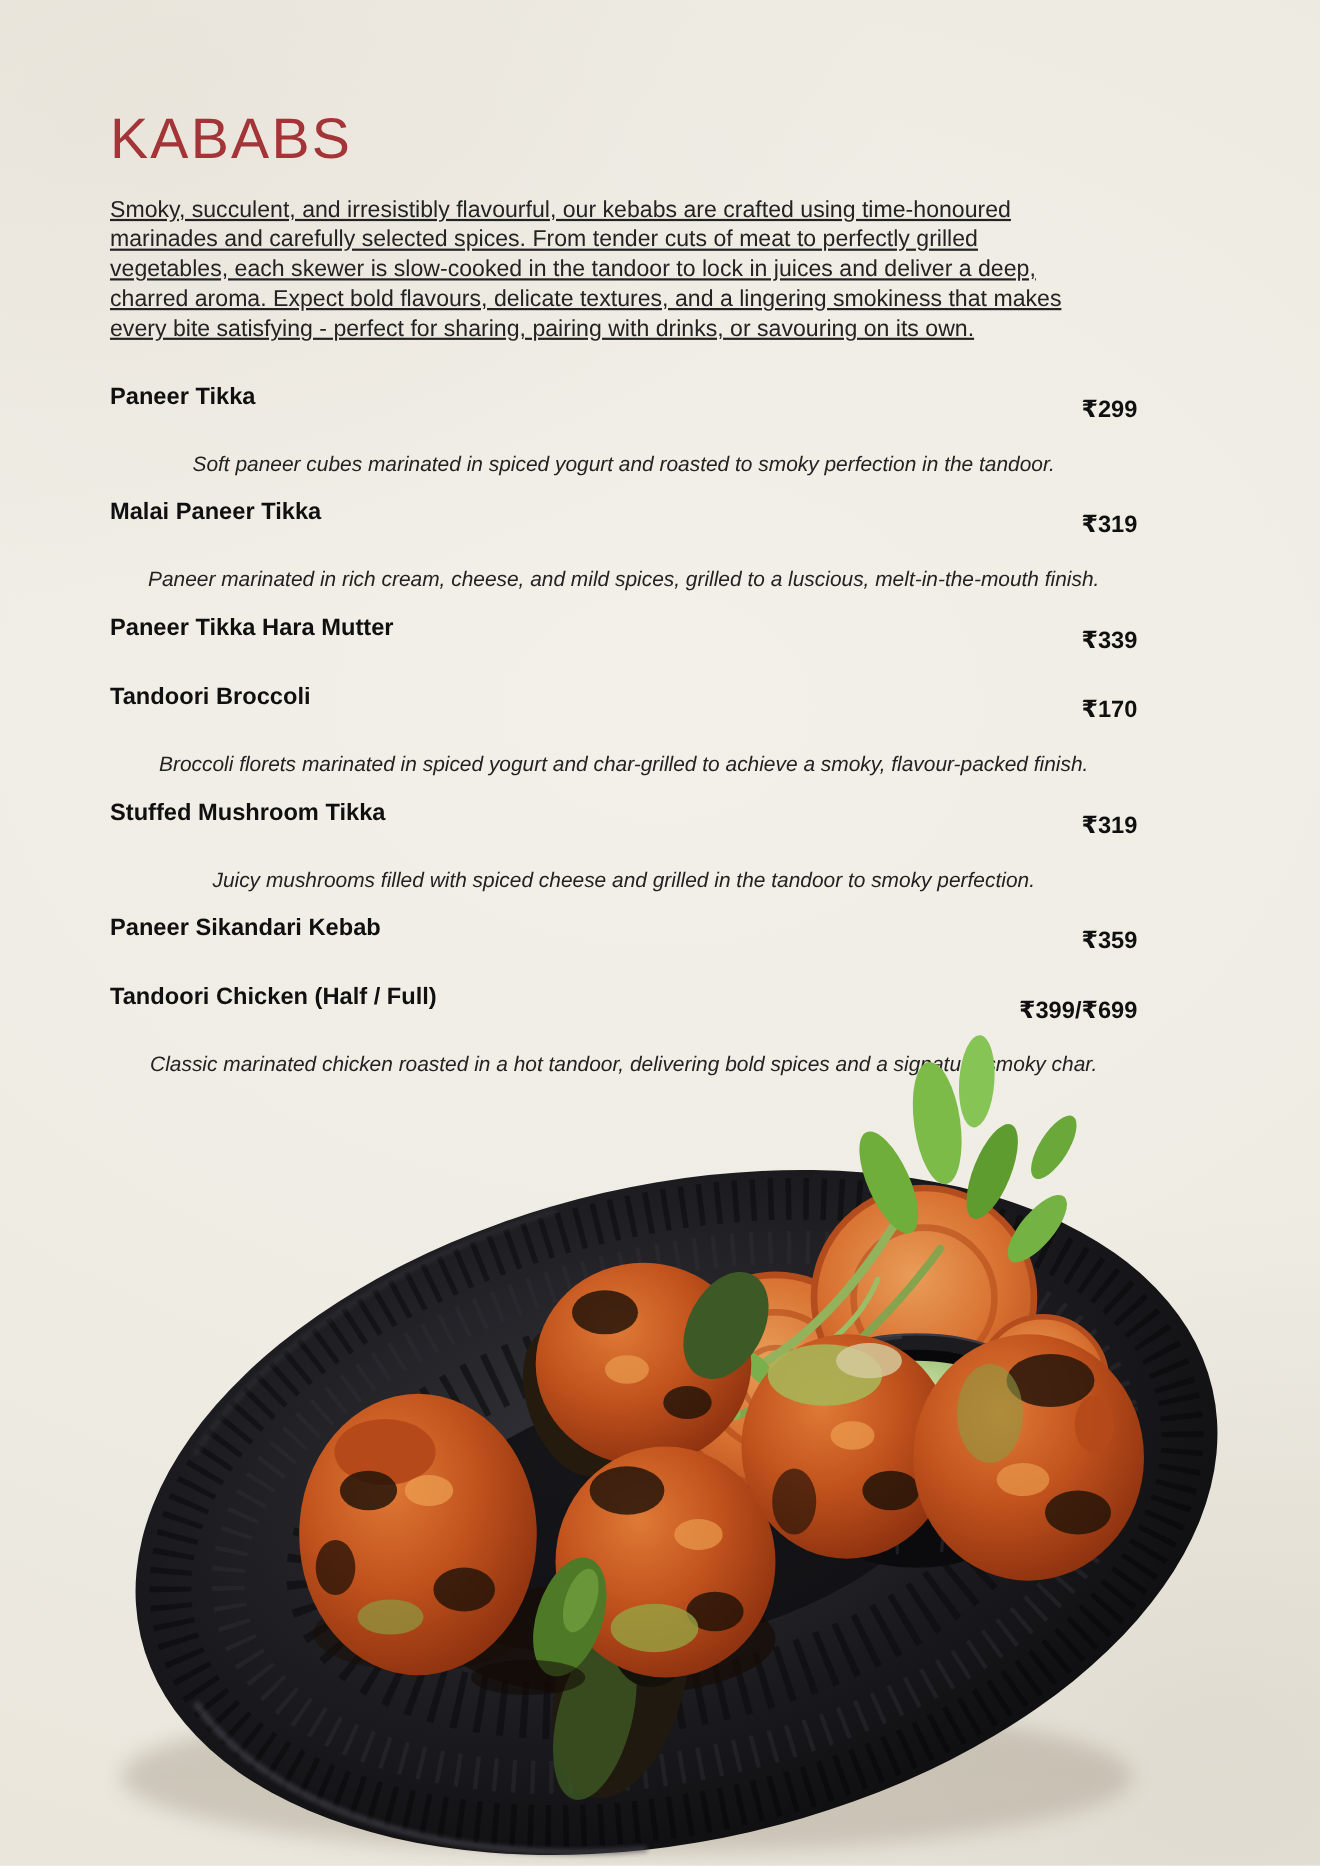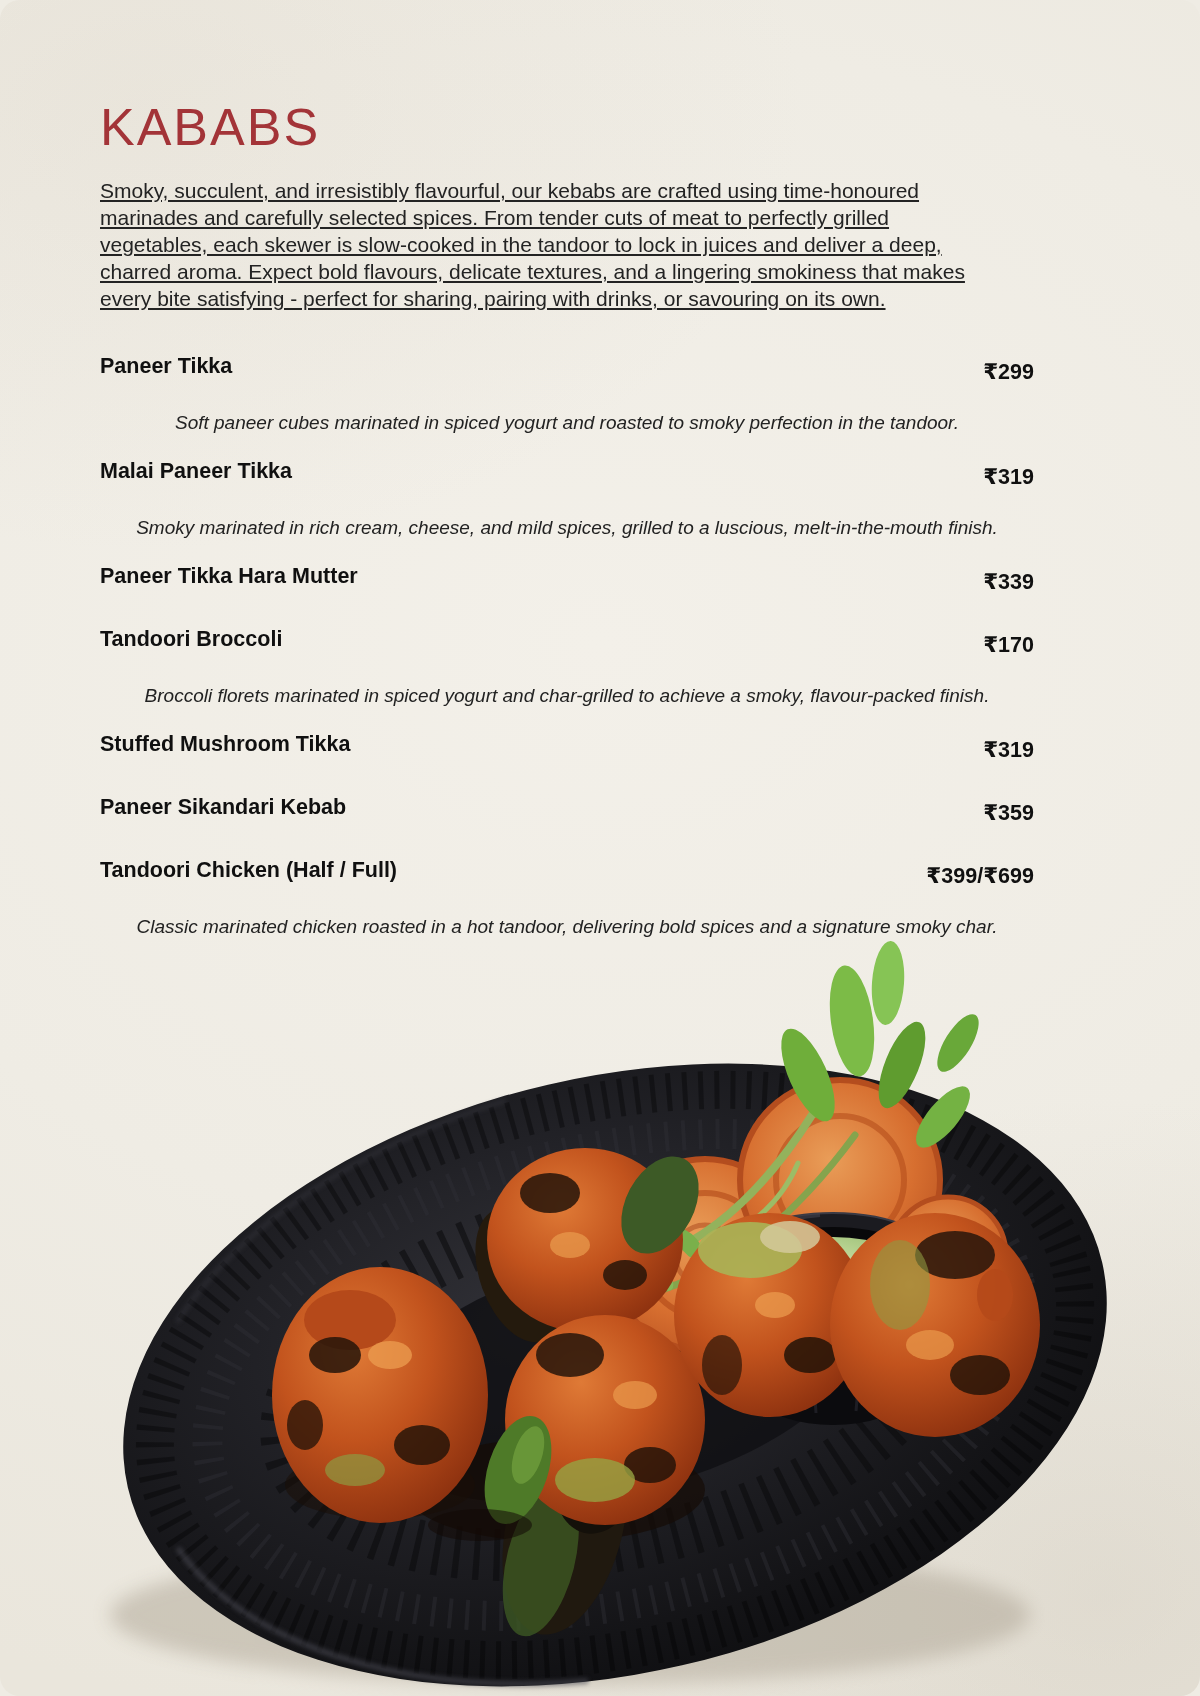--- a/index.html
+++ b/index.html
@@ -6,36 +6,35 @@
   .page{
     position:relative;
     width:1200px;height:1696px;
     overflow:hidden;
     font-family:"Liberation Sans","DejaVu Sans",sans-serif;
     color:#1f1f1f;
     background:
       radial-gradient(1100px 750px at 12% 6%, rgba(214,205,190,.22), transparent 60%),
       radial-gradient(950px 800px at 92% 94%, rgba(196,188,173,.28), transparent 62%),
       radial-gradient(1500px 1100px at 50% 38%, #f3f0e9 0%, #efece4 55%, #eae6dc 100%);
-    border-radius: 20px;
   }
   .content{position:absolute;left:100px;top:100px;width:934px;}
   h1.title{
     margin:0 0 23px 0;
     font-size:52px;line-height:54px;font-weight:400;
     letter-spacing:2px;color:#a33438;
   }
   .intro{margin:0 0 36px 0;}
   .intro .line{
     font-size:21px;line-height:27px;color:#232323;
     white-space:nowrap;
     text-decoration:underline;
   }
   .item .row{
-    display:flex;justify-content:space-between;align-items:center;
+    display:flex;justify-content:space-between;align-items:flex-start;
     font-size:21.5px;line-height:24px;font-weight:700;color:#101010;
     margin:0 0 27px 0;
   }
   .item .price{white-space:nowrap;margin-left:20px;margin-top:12px;}
   .item .desc{
     margin:0 0 18px 0;
     font-style:italic;font-size:19px;line-height:24px;color:#222;
     max-width:960px;white-space:pre-line;text-align:center;
   }
   .photo{position:absolute;left:50px;top:925px;width:1100px;height:771px;}
@@ -65,21 +64,21 @@
           <span class="price">₹299</span>
         </div>
         <p class="desc">Soft paneer cubes marinated in spiced yogurt and roasted to smoky perfection in the tandoor.</p>
       </div>
 
       <div class="item">
         <div class="row">
           <span class="name">Malai Paneer Tikka</span>
           <span class="price">₹319</span>
         </div>
-        <p class="desc">Smoky marinated in rich cream, cheese, and mild spices, grilled to a luscious, melt-in-the-mouth finish.</p>
+        <p class="desc">Paneer marinated in rich cream, cheese, and mild spices, grilled to a luscious, melt-in-the-mouth finish.</p>
       </div>
 
       <div class="item">
         <div class="row">
           <span class="name">Paneer Tikka Hara Mutter</span>
           <span class="price">₹339</span>
         </div>
       </div>
 
       <div class="item">
@@ -88,20 +87,21 @@
           <span class="price">₹170</span>
         </div>
         <p class="desc">Broccoli florets marinated in spiced yogurt and char-grilled to achieve a smoky, flavour-packed finish.</p>
       </div>
 
       <div class="item">
         <div class="row">
           <span class="name">Stuffed Mushroom Tikka</span>
           <span class="price">₹319</span>
         </div>
+        <p class="desc">Juicy mushrooms filled with spiced cheese and grilled in the tandoor to smoky perfection.</p>
       </div>
 
       <div class="item">
         <div class="row">
           <span class="name">Paneer Sikandari Kebab</span>
           <span class="price">₹359</span>
         </div>
       </div>
 
       <div class="item">

